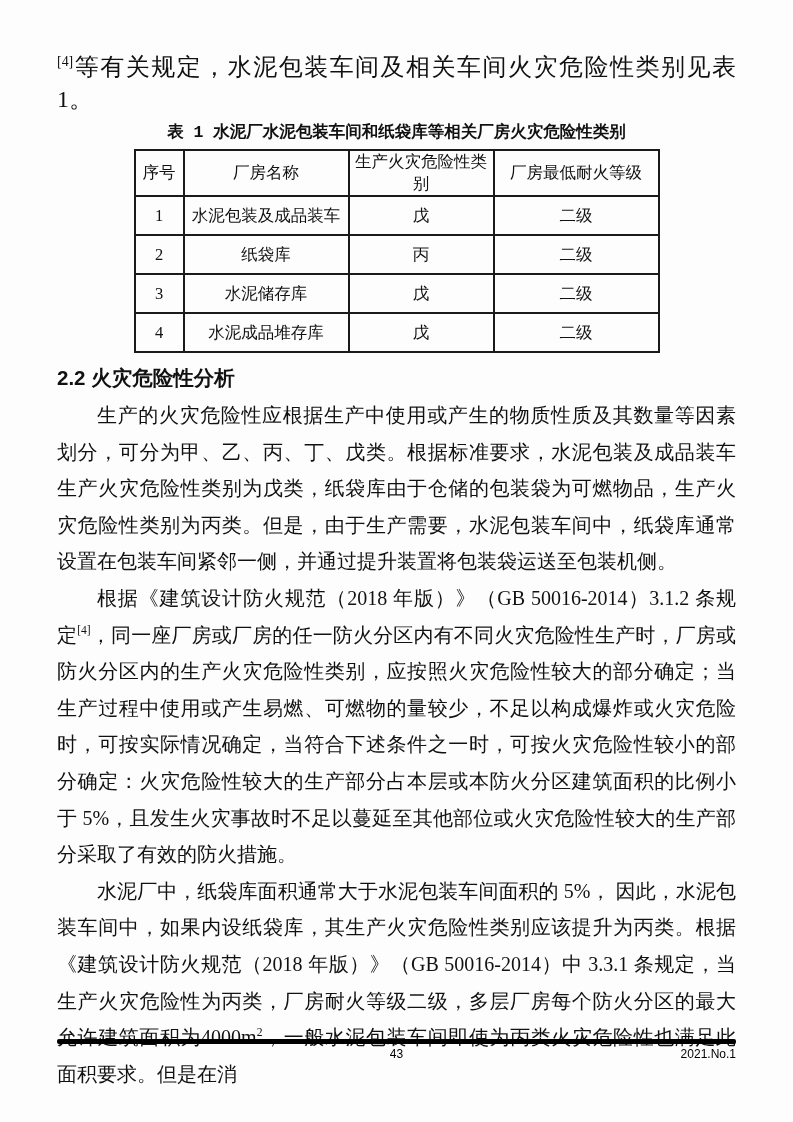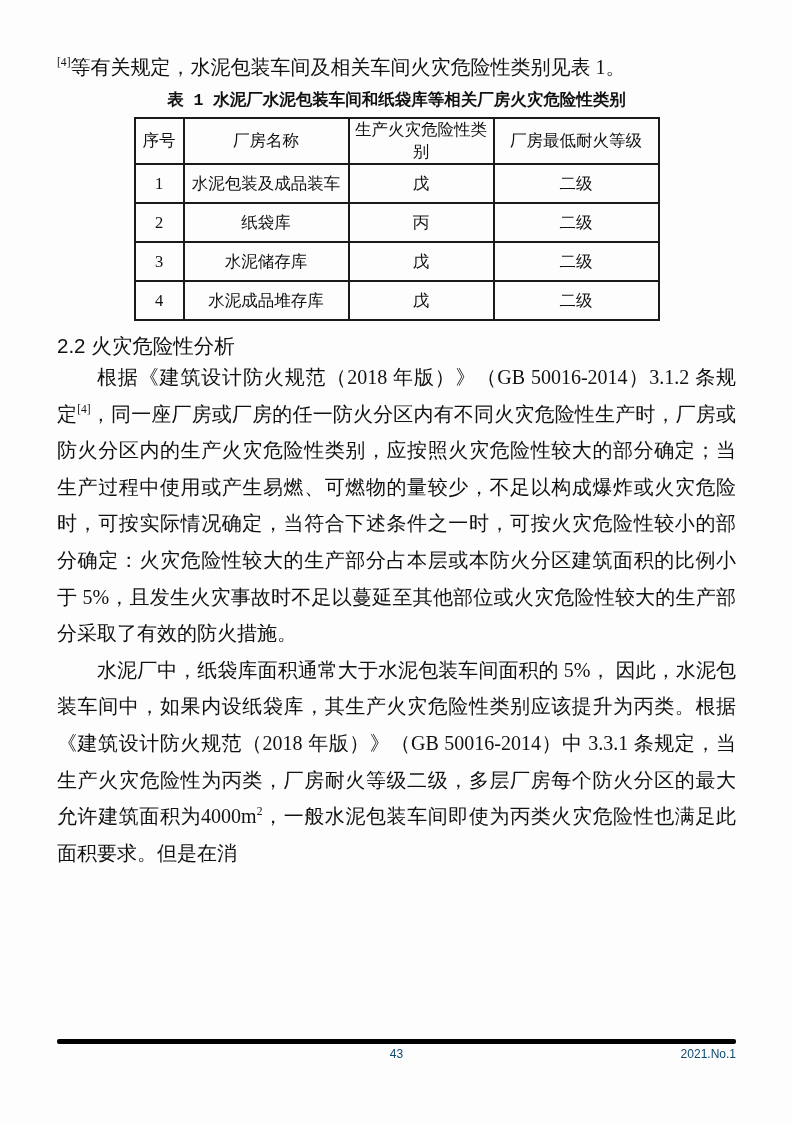--- a/index.html
+++ b/index.html
@@ -21,21 +21,21 @@
     text-align: center;
     font-size: 25px;
     font-weight: bold;
     font-style: italic;
     letter-spacing: 3px;
     padding-bottom: 9px;
     border-bottom: 2.5px solid #000;
   }
   .intro-line {
     margin-top: 7px;
-    font-size: 20px;
+    font-size: 24px;
     line-height: 32px;
     text-align: justify;
   }
   sup {
     font-size: 0.58em;
     vertical-align: super;
     line-height: 0;
   }
   .table-caption {
     margin-top: 7px;
@@ -60,21 +60,21 @@
     font-weight: normal;
     padding: 0 4px;
   }
   col.c-no    { width: 49px; }
   col.c-name  { width: 165px; }
   col.c-class { width: 145px; }
   col.c-fire  { width: 165px; }
   .section-heading {
     margin-top: 11px;
     font-family: "Liberation Sans", "DejaVu Sans", sans-serif;
-    font-weight: normal;
+    font-weight: bold;
     font-size: 20.5px;
     line-height: 27px;
   }
   .body-paragraph {
     font-size: 20px;
     line-height: 36.6px;
     text-align: justify;
     text-indent: 2em;
   }
   .body-paragraph.first { margin-top: 6px; }
@@ -88,21 +88,21 @@
     height: 5px;
     background: #000;
     border-radius: 2px;
   }
   .footer-row {
     position: relative;
     margin-top: 3px;
     height: 16px;
     font-family: "Liberation Sans", "DejaVu Sans", sans-serif;
     font-size: 12px;
-    color: #0c4a6e;
+    color: #000000;
   }
   .footer-page { text-align: center; }
   .footer-issue { position: absolute; right: 0; top: 0; }
 </style>
 </head>
 <body>
 
 <div class="page">
   <div class="content">
 
@@ -147,20 +147,21 @@
           <td>4</td>
           <td>水泥成品堆存库</td>
           <td>戊</td>
           <td>二级</td>
         </tr>
       </tbody>
     </table>
 
     <div class="section-heading">2.2 火灾危险性分析</div>
 
+    <p class="body-paragraph first"><span>生产的火灾危险性应根据生产中使用或产生的物质性质及其数量等因素划分，可分为甲、乙、丙、丁、戊类。根据标准要求，水泥包装及成品装车生产火灾危险性类别为戊类，纸袋库由于仓储的包装袋为可燃物品，生产火灾危险性类别为丙类。但是，由于生产需要，水泥包装车间中，纸袋库通常设置在包装车间紧邻一侧，并通过提升装置将包装袋运送至包装机侧。</span></p>
     <p class="body-paragraph"><span>根据《建筑设计防火规范（2018 年版）》（GB 50016-2014）3.1.2 条规定</span><sup>[4]</sup><span>，同一座厂房或厂房的任一防火分区内有不同火灾危险性生产时，厂房或防火分区内的生产火灾危险性类别，应按照火灾危险性较大的部分确定；当生产过程中使用或产生易燃、可燃物的量较少，不足以构成爆炸或火灾危险时，可按实际情况确定，当符合下述条件之一时，可按火灾危险性较小的部分确定：火灾危险性较大的生产部分占本层或本防火分区建筑面积的比例小于 5%，且发生火灾事故时不足以蔓延至其他部位或火灾危险性较大的生产部分采取了有效的防火措施。</span></p>
     <p class="body-paragraph"><span>水泥厂中，纸袋库面积通常大于水泥包装车间面积的 5%， 因此，水泥包装车间中，如果内设纸袋库，其生产火灾危险性类别应该提升为丙类。根据《建筑设计防火规范（2018 年版）》（GB 50016-2014）中 3.3.1 条规定，当生产火灾危险性为丙类，厂房耐火等级二级，多层厂房每个防火分区的最大允许建筑面积为4000m</span><sup>2</sup><span>，一般水泥包装车间即使为丙类火灾危险性也满足此面积要求。但是在消</span></p>
 
   </div>
 
   <div class="footer">
     <div class="footer-rule"></div>
     <div class="footer-row">
       <div class="footer-page">43</div>
       <div class="footer-issue">2021.No.1</div>

